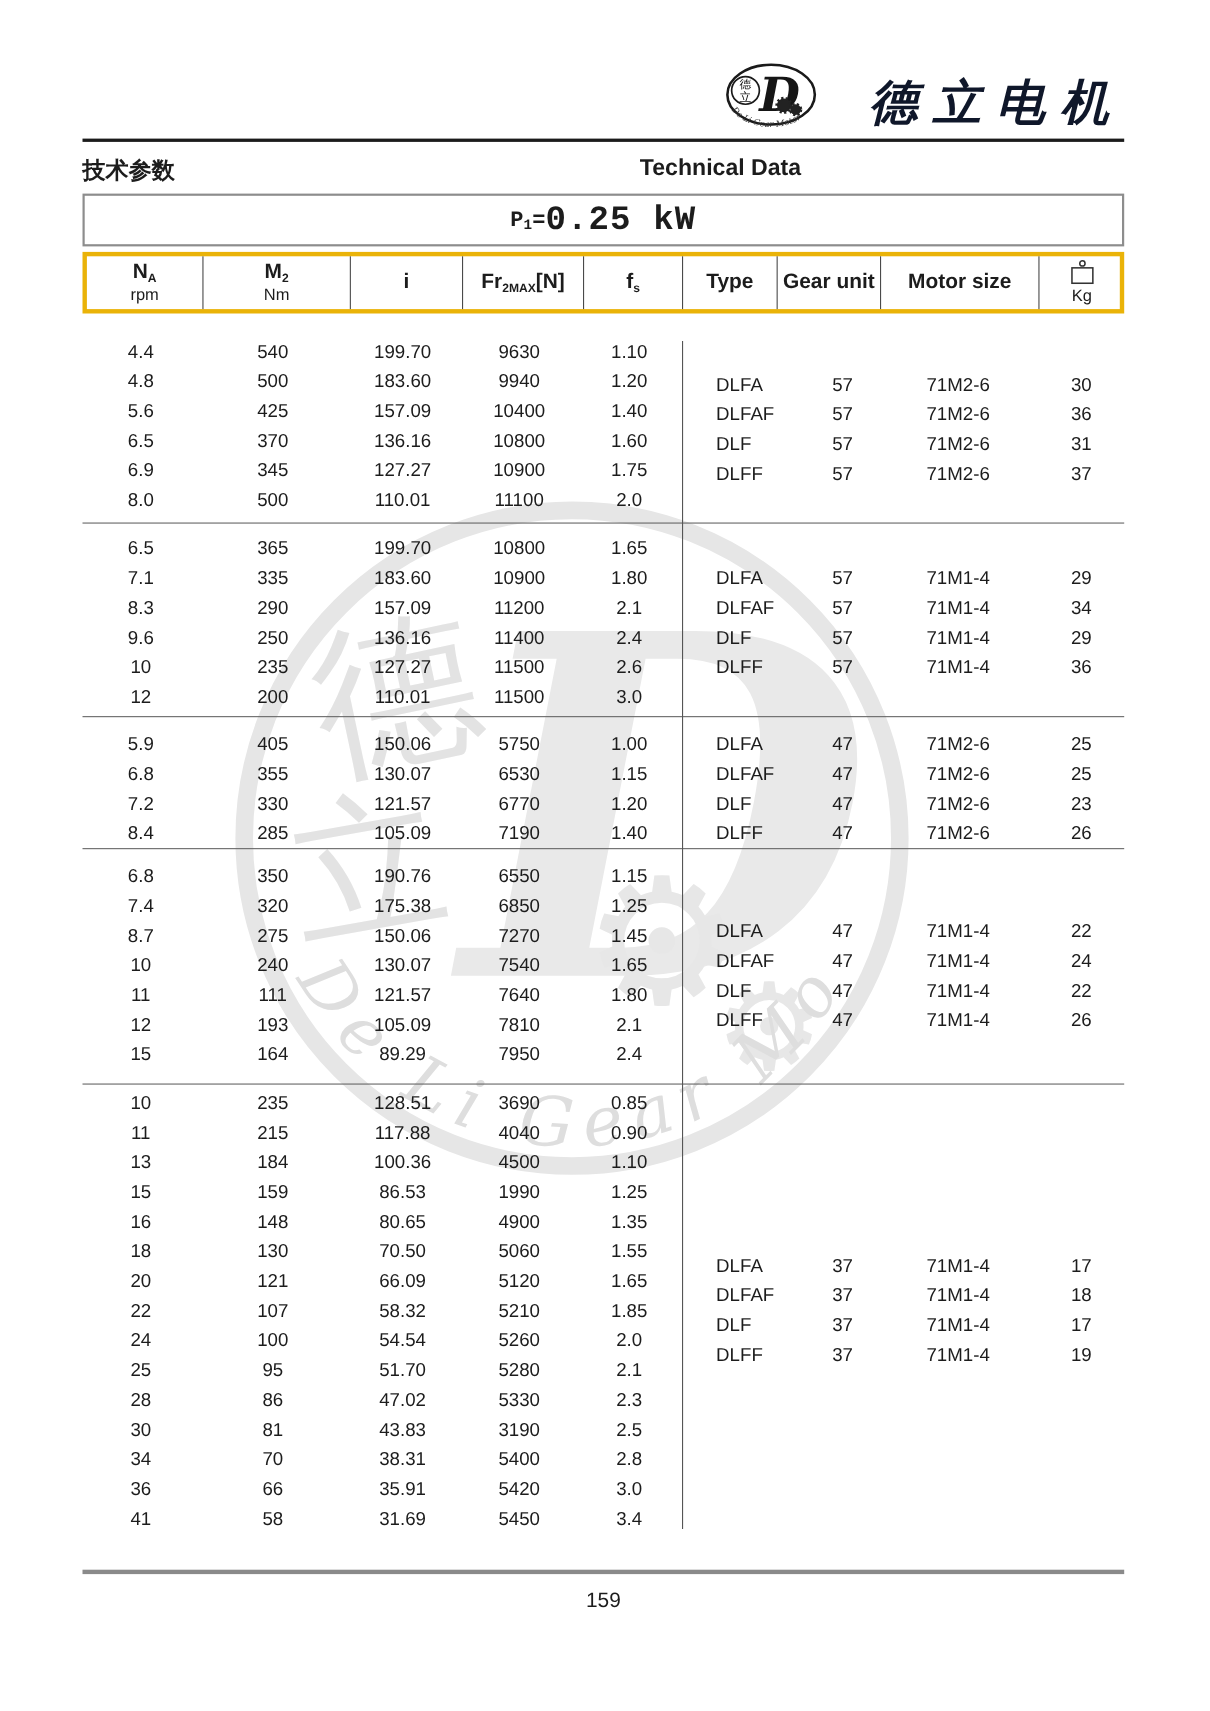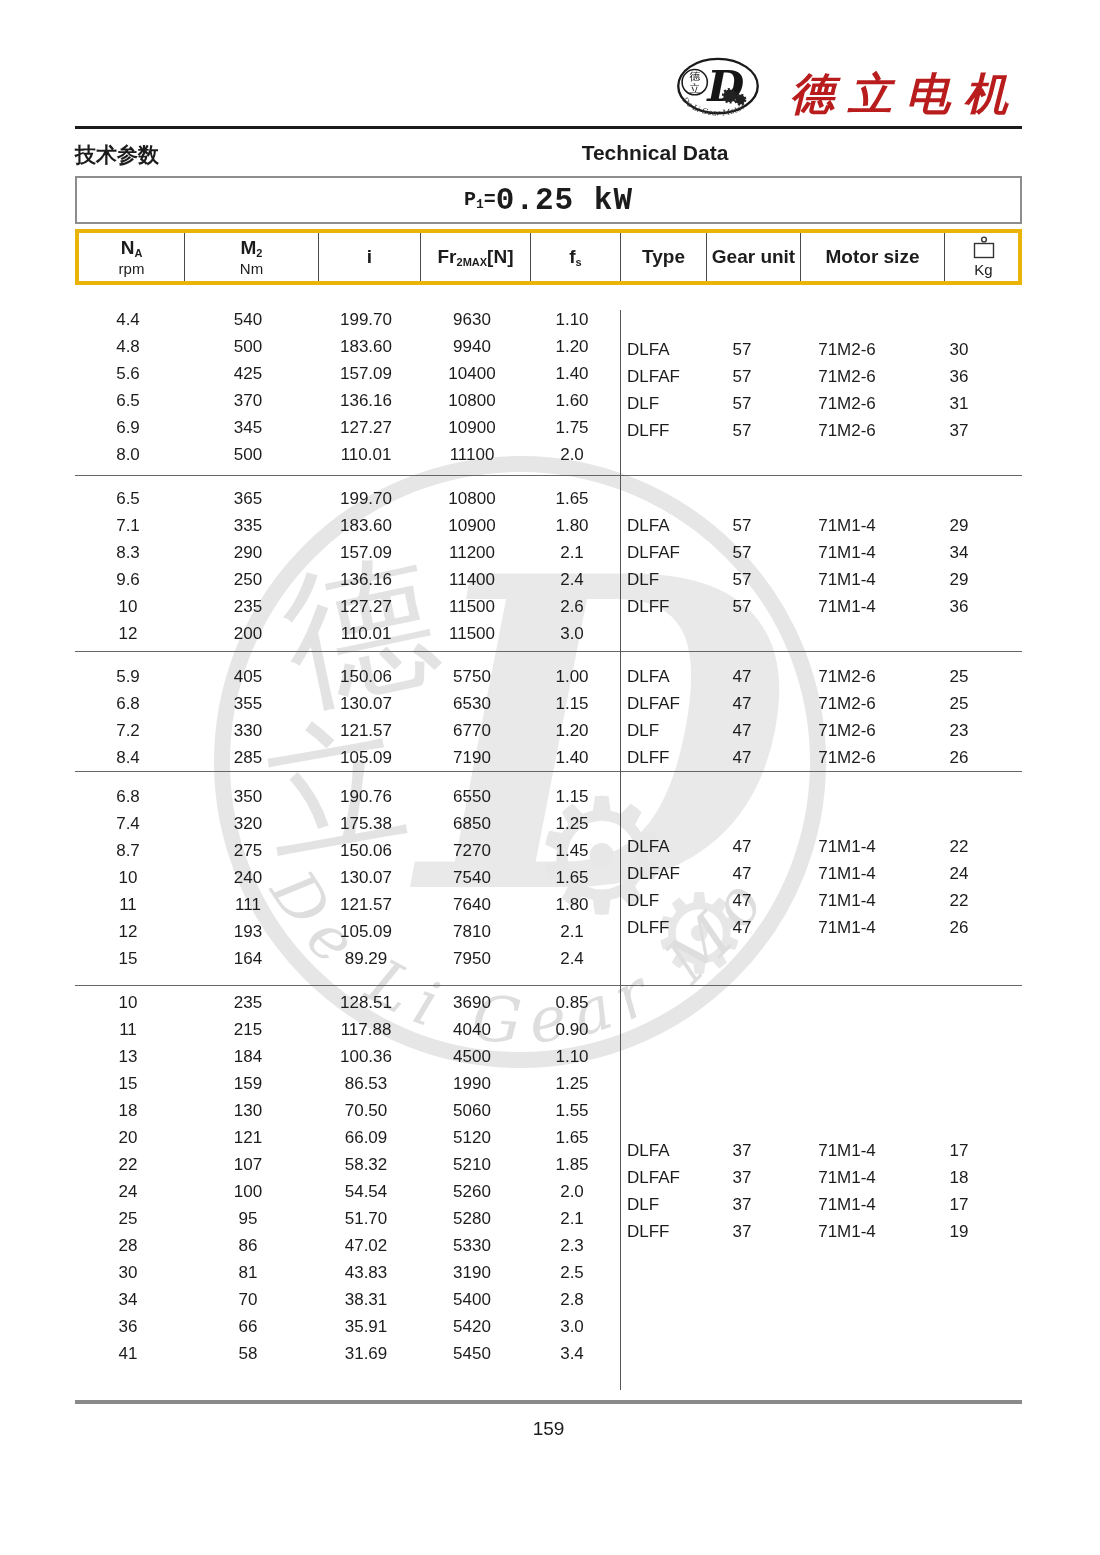--- a/index.html
+++ b/index.html
@@ -18,22 +18,22 @@
   .brand-row {
     padding-top:52px;
     display:flex; justify-content:flex-end; align-items:flex-end;
     height:120px;
   }
   .logo-svg { width:108px; height:64px; }
   .brand-cn {
     font-family:"DejaVu Serif", serif;
     font-weight:bold; font-style:italic;
     font-size:44px; letter-spacing:14px;
-    color:#b91c1c; line-height:1;
-    margin-left:18px; padding-bottom:4px;
+    color:#0f172a; line-height:1;
+    margin-left:35px; padding-bottom:4px;
   }
   .top-rule { height:3px; background:#1b1b1b; margin-top:6px; }
 
   .title-row { position:relative; height:47px; }
   .title-cn { position:absolute; left:0; top:12px; font-size:21px; font-weight:bold; }
   .title-en { position:absolute; left:580px; transform:translateX(-50%); top:12px; font-size:21px; font-weight:bold; }
 
   
   .power-box {
     height:48px; border:2px solid #8d8d8d;
@@ -72,21 +72,21 @@
     z-index:0;
   }
   .section { position:relative; border-bottom:1px solid #666; z-index:1; }
   .section:last-child { border-bottom:none; }
   .num-row {
     display:grid;
     grid-template-columns:106px 134px 102px 110px 90px;
     height:27px; line-height:27px;
     font-size:17px; text-align:center;
   }
-  .types { position:absolute; left:519px; width:402px; padding-left:33px; }
+  .types { position:absolute; left:543px; width:402px; padding-left:33px; }
   .type-row {
     display:grid;
     grid-template-columns:85px 60px 150px 74px;
     height:27px; line-height:27px; font-size:17px;
   }
   .type-row .t0 { text-align:left; }
   .type-row .t1, .type-row .t2, .type-row .t3 { text-align:center; }
 
   
   .footer-rule { height:4px; background:#8a8a8a; }
@@ -483,20 +483,27 @@
               <span>1.10</span>
             </div>
             <div class="num-row">
               <span>15</span>
               <span>159</span>
               <span>86.53</span>
               <span>1990</span>
               <span>1.25</span>
             </div>
             <div class="num-row">
+              <span>16</span>
+              <span>148</span>
+              <span>80.65</span>
+              <span>4900</span>
+              <span>1.35</span>
+            </div>
+            <div class="num-row">
               <span>18</span>
               <span>130</span>
               <span>70.50</span>
               <span>5060</span>
               <span>1.55</span>
             </div>
             <div class="num-row">
               <span>20</span>
               <span>121</span>
               <span>66.09</span>

